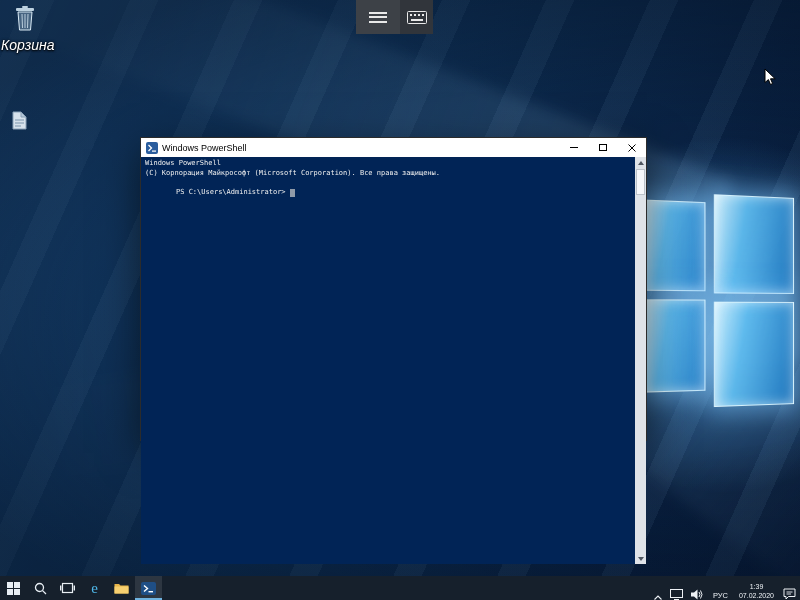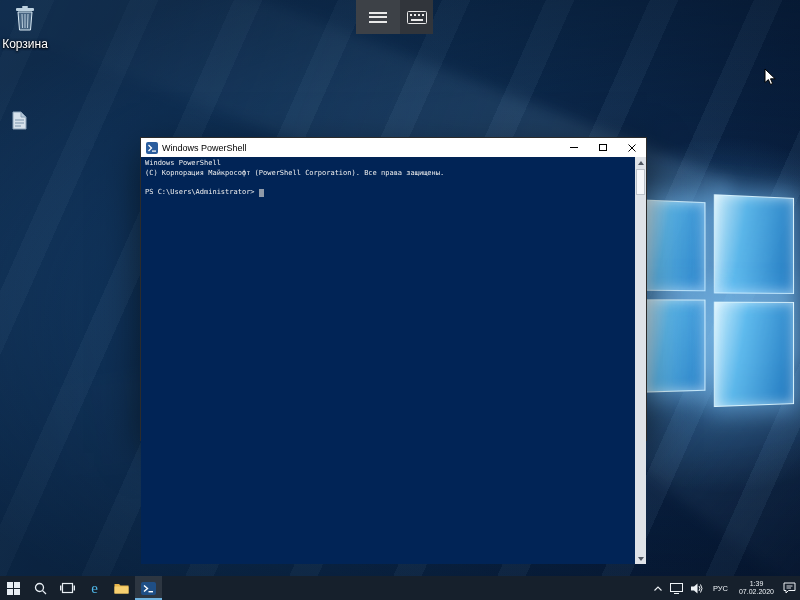--- a/index.html
+++ b/index.html
@@ -30,21 +30,21 @@
   .tr { left:66px; top:2px; width:80px; height:96px; }
   .bl { left:0; top:104px; width:58px; height:88px; }
   .br { left:66px; top:106px; width:80px; height:102px; }
   .vignette { position:absolute; inset:0;
     background: radial-gradient(ellipse at 82% 52%, rgba(0,0,0,0) 32%, rgba(3,12,26,0.50) 88%); }
 
   
   .desk-icon { position:absolute; width:48px; text-align:center; cursor:default; }
   .rb { left:1px; top:4px; }
   .doc { left:2px; top:111px; width:34px; }
-  .desk-label { margin-top:1px; font-size:12px; color:#fff; text-shadow:0 1px 2px #000, 0 0 3px #000; }
+  .desk-label { margin-top:1px; font-size:14px; color:#fff; text-shadow:0 1px 2px #000, 0 0 3px #000;font-style:italic; }
 
   
   .vm-toolbar { position:absolute; left:356px; top:0; height:34px; display:flex; z-index:5; }
   .vm-btn { display:flex; align-items:center; justify-content:center; cursor:pointer; }
   .vm-menu { width:44px; background:#3d4147; }
   .vm-kb { width:33px; background:#31353b; }
   .hamburger span { display:block; width:18px; height:2px; background:#e9e9e9; margin:2.5px 0; }
 
   
   .ps-window { position:absolute; left:140px; top:137px; width:507px; height:304px;
@@ -52,40 +52,40 @@
   .titlebar { height:19px; background:#ffffff; display:flex; align-items:center; padding-left:5px; }
   .title { font-size:9px; color:#000; margin-left:4px; white-space:nowrap; }
   .win-controls { margin-left:auto; display:flex; height:100%; }
   .wbtn { width:29px; height:100%; display:flex; align-items:center; justify-content:center; cursor:pointer; }
   .glyph-min { width:8px; height:1px; background:#000; }
   .glyph-max { width:8px; height:7px; border:1px solid #000; }
   .console { position:relative; height:407px; background:#012456; color:#f0f0f0;
     font-family:"DejaVu Sans Mono", monospace; font-size:7px; line-height:9.5px;
     padding:2px 16px 2px 4px; cursor:text; }
   .cline { white-space:pre; min-height:9.5px; }
-  .prompt-line { display:flex; align-items:flex-end; }
+  .prompt-line { display:flex; align-items:flex-end;margin-left:31px; }
   .cursor { display:inline-block; width:5px; height:8px; background:#8f9aa8; margin-left:4px; }
   .scrollbar { position:absolute; right:0; top:0; bottom:0; width:11px; background:#dfe3e8; }
   .sb-btn { position:absolute; left:0; width:11px; height:11px; background:#dfe3e8;
     display:flex; align-items:center; justify-content:center; cursor:pointer; }
   .sb-up { top:0; } .sb-down { bottom:0; }
   .tri-up { width:0; height:0; border-left:3px solid transparent; border-right:3px solid transparent; border-bottom:4px solid #4f5660; }
   .tri-down { width:0; height:0; border-left:3px solid transparent; border-right:3px solid transparent; border-top:4px solid #4f5660; }
   .sb-thumb { position:absolute; left:1px; top:12px; width:9px; height:26px; background:#f7f8fa; border:1px solid #bcc2c9; cursor:grab; }
 
   
   .cursor-arrow { position:absolute; left:764px; top:68px; z-index:30; }
 
   
   .taskbar { position:absolute; left:0; bottom:0; width:800px; height:24px; background:#16202c;
     display:flex; align-items:stretch; z-index:20; }
   .tb-btn { width:27px; display:flex; align-items:center; justify-content:center; cursor:pointer; }
   .tb-active { background:rgba(255,255,255,0.10); box-shadow: inset 0 -2px 0 #6fb3e0; }
   .ie-glyph { color:#4fb8ea; font-size:15px; line-height:15px; font-family:"Liberation Serif", serif; }
-  .tray { margin-left:auto; display:flex; align-items:center; }
+  .tray { margin-left:auto; display:flex; align-items:flex-end; }
   .tray-btn { display:flex; align-items:center; justify-content:center; padding:0 4px; cursor:pointer; color:#eef2f6; }
   .lang { font-size:7.5px; padding:0 6px; }
   .clock { flex-direction:column; font-size:7px; line-height:8.5px; text-align:center; padding:0 5px; }
 </style>
 </head>
 <body>
 
 <div class="screen">
 
   <div class="wp">
@@ -163,21 +163,21 @@
         <div class="wbtn">
           <svg width="8" height="8" viewBox="0 0 8 8">
             <line x1="0.5" y1="0.5" x2="7.5" y2="7.5" stroke="#000" stroke-width="1"></line>
             <line x1="7.5" y1="0.5" x2="0.5" y2="7.5" stroke="#000" stroke-width="1"></line>
           </svg>
         </div>
       </div>
     </div>
     <div class="console">
       <div class="cline">Windows PowerShell</div>
-      <div class="cline">(C) Корпорация Майкрософт (PowerShell Corporation). Все права защищены.</div>
+      <div class="cline">(C) Корпорация Майкрософт (Microsoft Corporation). Все права защищены.</div>
       <div class="cline">&nbsp;</div>
       <div class="cline prompt-line">
         <span>PS C:\Users\Administrator&gt;</span>
         <span class="cursor"></span>
       </div>
       <div class="scrollbar">
         <div class="sb-btn sb-up">
             <div class="tri-up"></div>
           </div>
         <div class="sb-thumb"></div>

